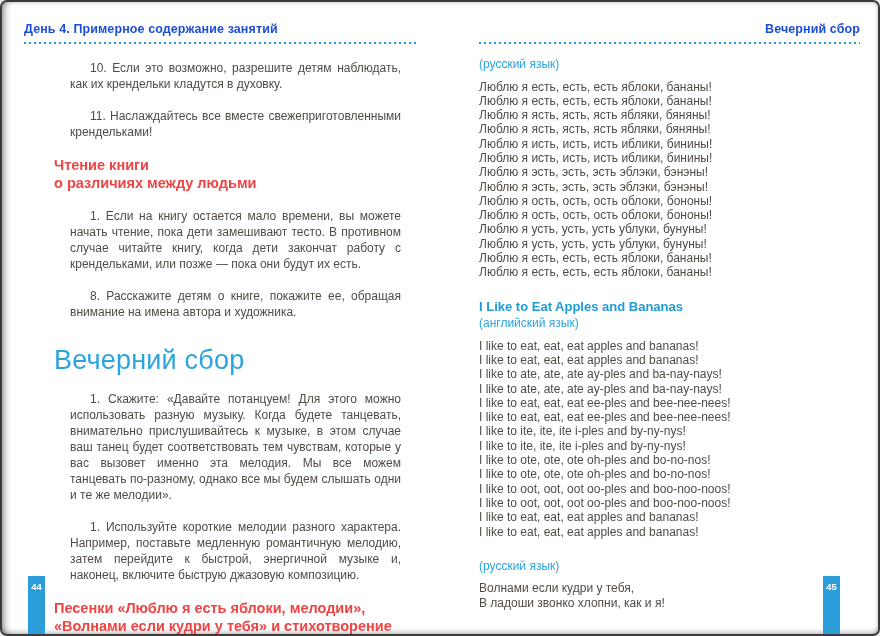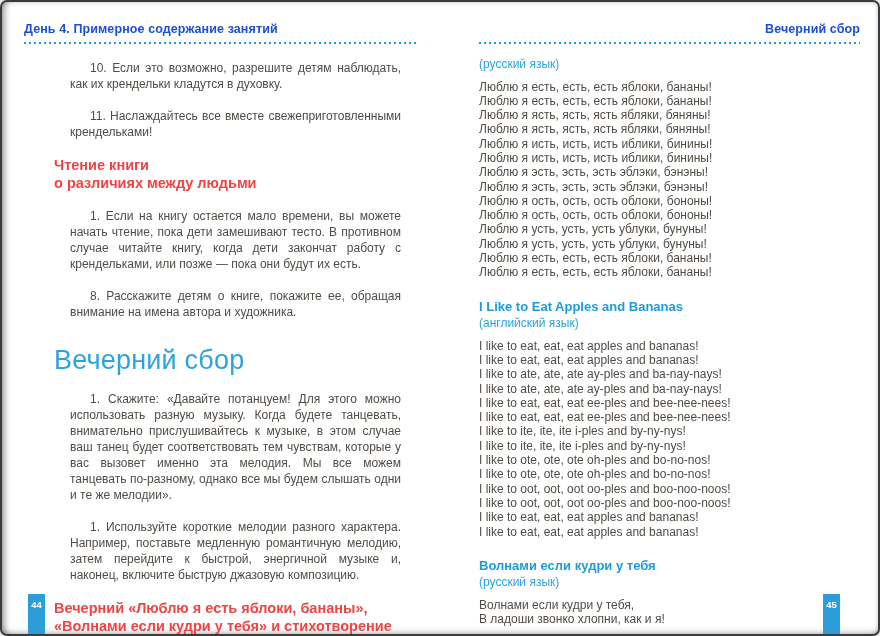--- a/index.html
+++ b/index.html
@@ -40,21 +40,21 @@
     margin:25px 0 4px 0;letter-spacing:.2px;
   }
   
   .songs{margin-top:12px;width:300px;}
   .song{margin-bottom:19px;}
   .song-title{color:#1d9cd8;font-weight:bold;font-size:13px;line-height:16.5px;}
   .song-lang{color:#2ba4dd;font-size:12px;line-height:16.5px;margin-bottom:7px;}
   .song-line{color:#514b45;font-size:12px;line-height:14.3px;}
   
   .page-tab{
-    position:absolute;bottom:0;width:17px;height:40px;background:#2b9ed9;
+    position:absolute;bottom:0;width:17px;height:58px;background:#2b9ed9;
     color:#fff;font-size:9.5px;font-weight:bold;text-align:center;
     padding-top:5px;box-sizing:border-box;
   }
   .tab-left{left:26px;}
   .tab-right{left:821px;}
 </style>
 </head>
 <body>
 
 <div class="canvas">
@@ -68,21 +68,21 @@
         <div class="h2">
           <div>Чтение книги</div>
           <div>о различиях между людьми</div>
         </div>
         <p class="para">1. Если на книгу остается мало времени, вы можете начать чтение, пока дети замешивают тесто. В противном случае читайте книгу, когда дети закончат работу с крендельками, или позже — пока они будут их есть.</p>
         <p class="para">8. Расскажите детям о книге, покажите ее, обращая внимание на имена автора и художника.</p>
         <div class="h1">Вечерний сбор</div>
         <p class="para">1. Скажите: «Давайте потанцуем! Для этого можно использовать разную музыку. Когда будете танцевать, внимательно прислушивайтесь к музыке, в этом случае ваш танец будет соответствовать тем чувствам, которые у вас вызовет именно эта мелодия. Мы все можем танцевать по-разному, однако все мы будем слышать одни и те же мелодии».</p>
         <p class="para">1. Используйте короткие мелодии разного характера. Например, поставьте медленную романтичную мелодию, затем перейдите к быстрой, энергичной музыке и, наконец, включите быструю джазовую композицию.</p>
         <div class="h2">
-          <div>Вечерний «Люблю я есть яблоки, бананы»,</div>
+          <div>Песенки «Люблю я есть яблоки, мелодии»,</div>
           <div>«Волнами если кудри у тебя» и стихотворение</div>
         </div>
         <p class="para">1. Скажите: «На этой неделе мы выучили несколько новых песен и одно стихотворение. Давайте повторим их. Я что-то проголодалась, поэтому давайте начнем с песни про сладкие фрукты — яблоки и бананы».</p>
       </div>
   </div>
 
   <div class="page page-right">
     <div class="running-head">Вечерний сбор</div>
     <div class="dotted-rule"></div>
     <div class="songs">
@@ -119,21 +119,20 @@
             <div class="song-line">I like to ite, ite, ite i-ples and by-ny-nys!</div>
             <div class="song-line">I like to ote, ote, ote oh-ples and bo-no-nos!</div>
             <div class="song-line">I like to ote, ote, ote oh-ples and bo-no-nos!</div>
             <div class="song-line">I like to oot, oot, oot oo-ples and boo-noo-noos!</div>
             <div class="song-line">I like to oot, oot, oot oo-ples and boo-noo-noos!</div>
             <div class="song-line">I like to eat, eat, eat apples and bananas!</div>
             <div class="song-line">I like to eat, eat, eat apples and bananas!</div>
           </div>
         </div>
         <div class="song">
-          <div class="song-title">Волнами если кудри у тебя</div>
           <div class="song-lang">(русский язык)</div>
           <div>
             <div class="song-line">Волнами если кудри у тебя,</div>
             <div class="song-line">В ладоши звонко хлопни, как и я!</div>
           </div>
         </div>
       </div>
   </div>
 
   <div class="page-tab tab-left">44</div>

